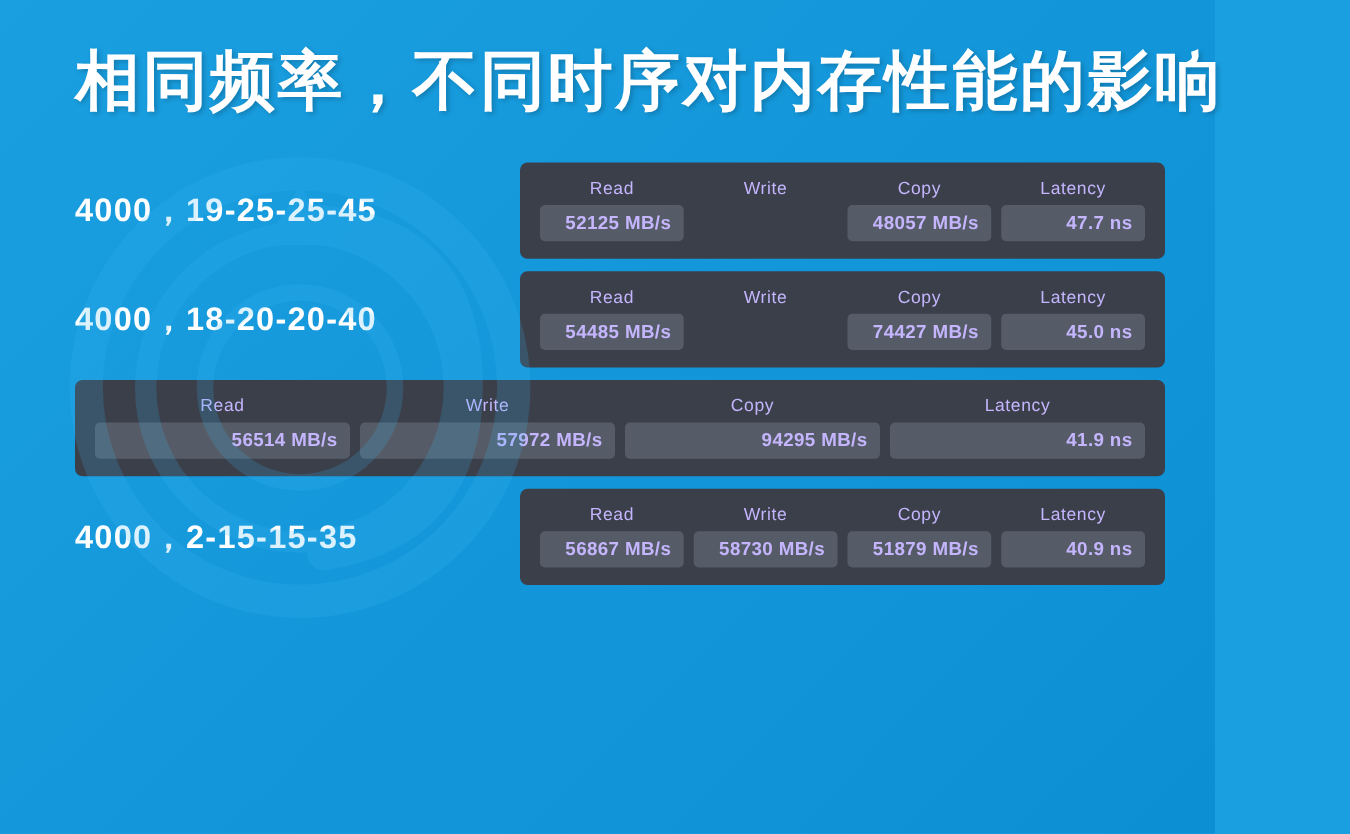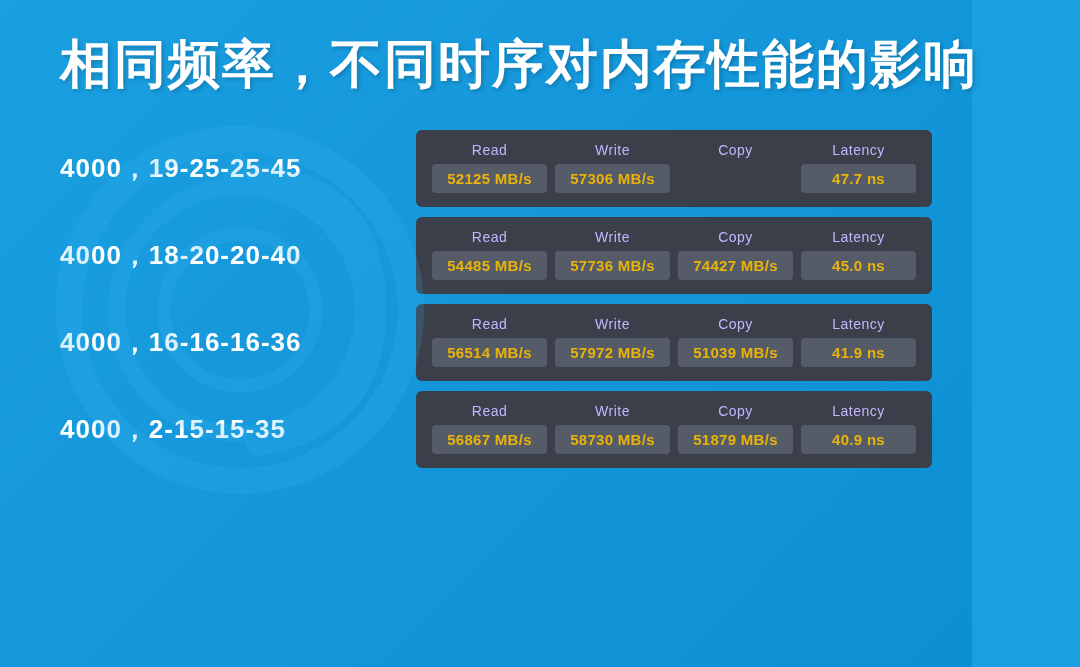--- a/index.html
+++ b/index.html
@@ -91,25 +91,25 @@
       color: #c4b5fd;
       font-size: 14px;
       font-weight: 400;
       letter-spacing: 0.5px;
     }
 
     .metric-value {
       background: #555c68;
       border-radius: 4px;
       padding: 6px 10px;
-      color: #eab308;
+      color: #c4b5fd;
       font-size: 15px;
       font-weight: 600;
       width: 100%;
-      text-align: center;
+      text-align: right;
       letter-spacing: 0.3px;
     }
   </style>
 </head>
 <body>
 
 <div class="main-container">
 
   <div class="watermark">
     <svg viewBox="0 0 400 400" xmlns="http://www.w3.org/2000/svg">
@@ -130,66 +130,64 @@
   <div class="content-area" id="content-area">
   <div class="row">
         <div class="label">4000，19-25-25-45</div>
         <div class="benchmark-card">
           <div class="metric">
             <div class="metric-label">Read</div>
             <div class="metric-value">52125 MB/s</div>
           </div>
           <div class="metric">
             <div class="metric-label">Write</div>
-            <div class="metric-value">57306 MB/s</div>
-          </div>
-          <div class="metric">
-            <div class="metric-label">Copy</div>
+          </div>
+          <div class="metric">
+            <div class="metric-label">Copy</div>
+            <div class="metric-value">48057 MB/s</div>
           </div>
           <div class="metric">
             <div class="metric-label">Latency</div>
             <div class="metric-value">47.7 ns</div>
           </div>
         </div>
       </div>
       <div class="row">
         <div class="label">4000，18-20-20-40</div>
         <div class="benchmark-card">
           <div class="metric">
             <div class="metric-label">Read</div>
             <div class="metric-value">54485 MB/s</div>
           </div>
           <div class="metric">
             <div class="metric-label">Write</div>
-            <div class="metric-value">57736 MB/s</div>
           </div>
           <div class="metric">
             <div class="metric-label">Copy</div>
             <div class="metric-value">74427 MB/s</div>
           </div>
           <div class="metric">
             <div class="metric-label">Latency</div>
             <div class="metric-value">45.0 ns</div>
           </div>
         </div>
       </div>
       <div class="row">
-        <div class="label">4000，16-16-16-36</div>
         <div class="benchmark-card">
           <div class="metric">
             <div class="metric-label">Read</div>
             <div class="metric-value">56514 MB/s</div>
           </div>
           <div class="metric">
             <div class="metric-label">Write</div>
             <div class="metric-value">57972 MB/s</div>
           </div>
           <div class="metric">
             <div class="metric-label">Copy</div>
-            <div class="metric-value">51039 MB/s</div>
+            <div class="metric-value">94295 MB/s</div>
           </div>
           <div class="metric">
             <div class="metric-label">Latency</div>
             <div class="metric-value">41.9 ns</div>
           </div>
         </div>
       </div>
       <div class="row">
         <div class="label">4000，2-15-15-35</div>
         <div class="benchmark-card">

